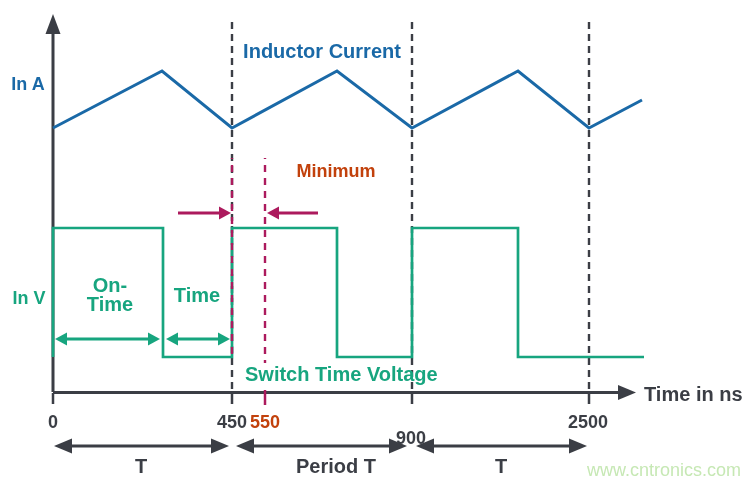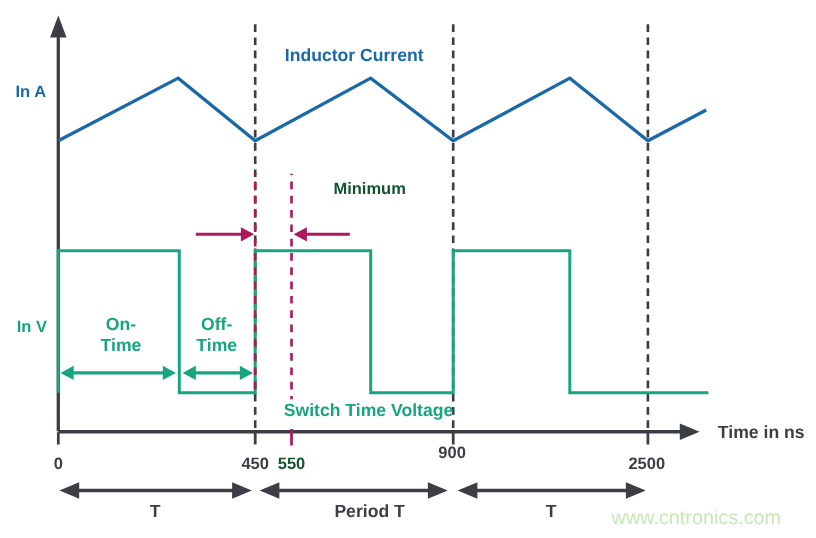--- a/index.html
+++ b/index.html
@@ -18,26 +18,26 @@
   .w-axis {stroke-width:3;}
   .w-wave {stroke-width:3;}
   .w-gwave{stroke-width:2.7;}
   .w-tick {stroke-width:2.5;}
   .w-arrow{stroke-width:2.8;}
   .w-barrow{stroke-width:3.2;}
   .dash-black  {stroke-width:2.4;stroke-dasharray:7 5;}
   .dash-crimson{stroke-width:2.4;stroke-dasharray:7 6;stroke-dashoffset:6;}
 
   
-  .lbl{position:absolute;font-weight:700;font-size:15px;line-height:20px;
+  .lbl{position:absolute;font-weight:700;font-size:18px;line-height:20px;
        color:#3b3e45;text-align:center;white-space:nowrap;}
-  .big{font-size:16px;}
+  .big{font-size:20px;}
   .blue{color:#1a69a7;}
   .green{color:#17a57f;}
-  .crimson{color:#14532d;}
+  .crimson{color:#c2410c;}
   .two-line{line-height:19px;}
   .mot-line{line-height:21px;}
   .watermark{position:absolute;font-weight:400;font-size:18px;color:#c6e8b4;
              text-align:left;white-space:nowrap;}
 </style>
 </head>
 <body>
 
 <div id="figure">
 
@@ -83,39 +83,38 @@
 
   <div class="lbl blue" style="left:6px;top:74px;width:44px;">In A</div>
   <div class="lbl green" style="left:6px;top:288px;width:46px;">In V</div>
 
   <div class="lbl blue big" style="left:237px;top:41px;width:170px;">Inductor Current</div>
 
   <div style="position:absolute;left:271px;top:161px;width:130px;">
     <div class="lbl crimson mot-line" style="position:static;">Minimum</div>
   </div>
 
-  <div style="position:absolute;left:70px;top:286px;width:80px;">
+  <div style="position:absolute;left:70px;top:276px;width:80px;">
     <div class="lbl green big two-line" style="position:static;">On-</div>
     <div class="lbl green big two-line" style="position:static;">Time</div>
   </div>
 
   <div style="position:absolute;left:157px;top:286px;width:80px;">
-    <div class="lbl green big two-line" style="position:static;">Off-</div>
     <div class="lbl green big two-line" style="position:static;">Time</div>
   </div>
 
   <div class="lbl green big" style="left:245px;top:364px;width:180px;">Switch Time Voltage</div>
 
   <div class="lbl big" style="left:644px;top:384px;width:96px;text-align:center;">Time in ns</div>
 
   <div class="lbl" style="left:38px;top:412px;width:30px;">0</div>
   <div class="lbl" style="left:210px;top:412px;width:44px;">450</div>
   <div class="lbl crimson" style="left:243px;top:412px;width:44px;">550</div>
-  <div class="lbl" style="left:389px;top:402px;width:44px;">900</div>
+  <div class="lbl" style="left:389px;top:428px;width:44px;">900</div>
   <div class="lbl" style="left:564px;top:412px;width:48px;">2500</div>
 
   <div class="lbl big" style="left:101px;top:456px;width:80px;">T</div>
   <div class="lbl big" style="left:276px;top:456px;width:120px;">Period T</div>
   <div class="lbl big" style="left:461px;top:456px;width:80px;">T</div>
 
-  <div class="watermark" style="left:556px;top:460px;">www.cntronics.com</div>
+  <div class="watermark" style="left:587px;top:460px;">www.cntronics.com</div>
 
 </div>
 
 </body></html>

